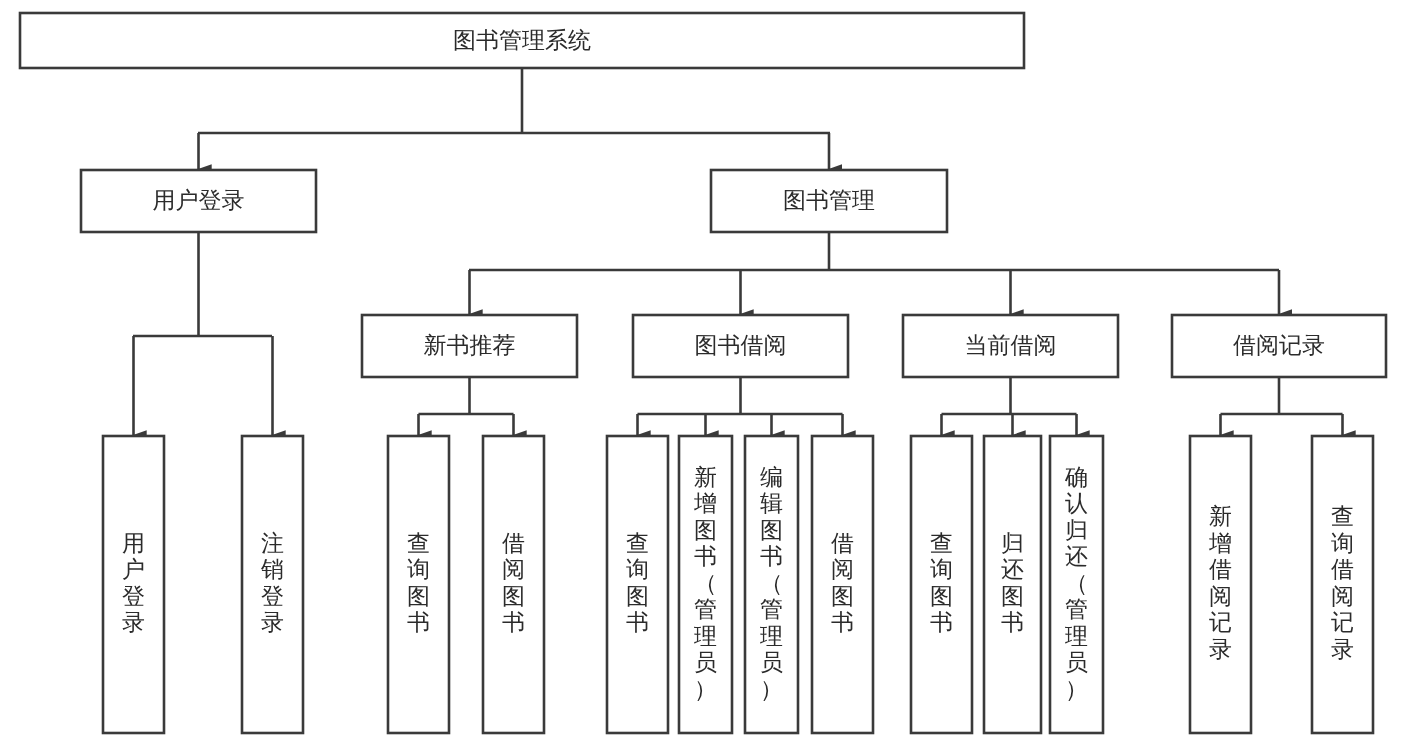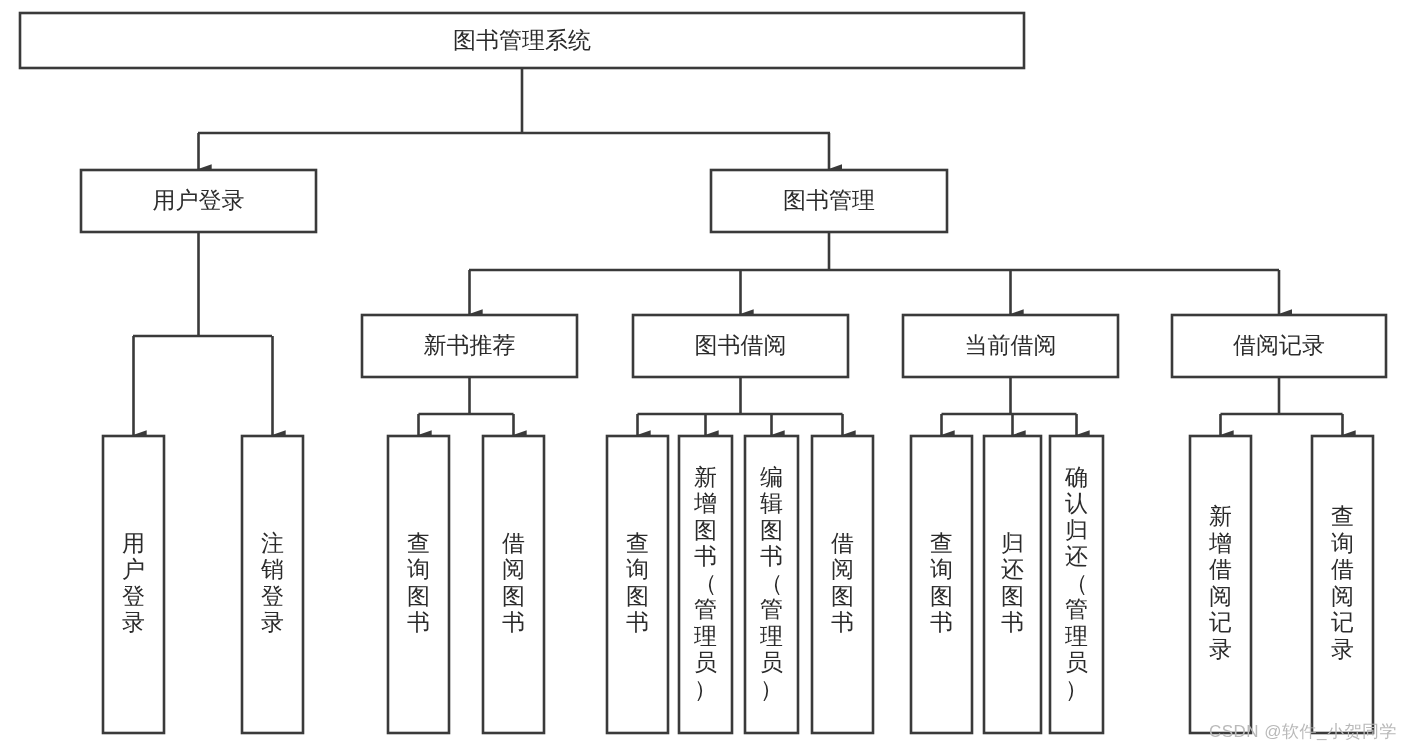--- a/index.html
+++ b/index.html
@@ -188,14 +188,13 @@
           <rect x="1190" y="436" width="61" height="297" class="node-box"></rect>
           <text x="1220.5" y="0" class="node-label-vertical"><tspan x="1220.5" y="524.25">新</tspan><tspan x="1220.5" y="550.75">增</tspan><tspan x="1220.5" y="577.25">借</tspan><tspan x="1220.5" y="603.75">阅</tspan><tspan x="1220.5" y="630.25">记</tspan><tspan x="1220.5" y="656.75">录</tspan></text>
         </g>
         <g>
           <rect x="1312" y="436" width="61" height="297" class="node-box"></rect>
           <text x="1342.5" y="0" class="node-label-vertical"><tspan x="1342.5" y="524.25">查</tspan><tspan x="1342.5" y="550.75">询</tspan><tspan x="1342.5" y="577.25">借</tspan><tspan x="1342.5" y="603.75">阅</tspan><tspan x="1342.5" y="630.25">记</tspan><tspan x="1342.5" y="656.75">录</tspan></text>
         </g>
       </g>
   </svg>
 
-  <div class="watermark">CSDN @软件_小贺同学</div>
 </div>
 
 </body></html>

